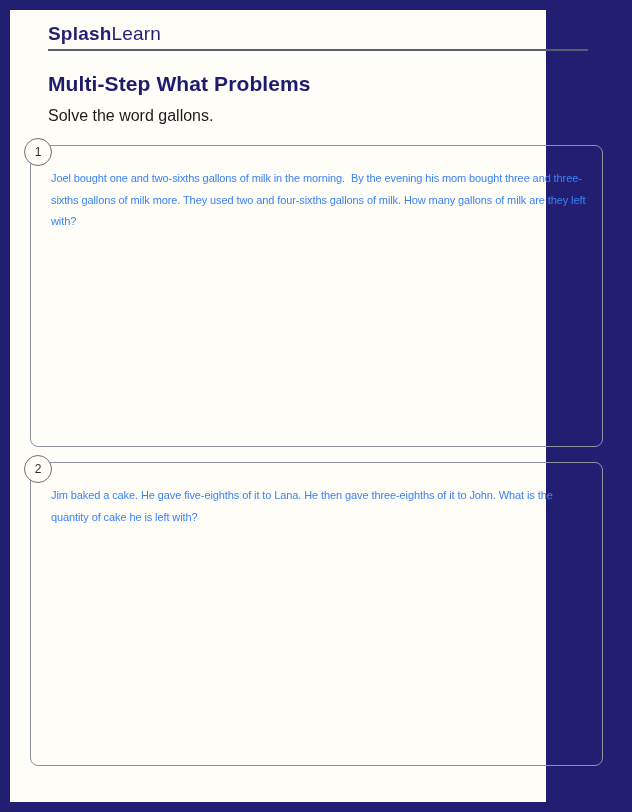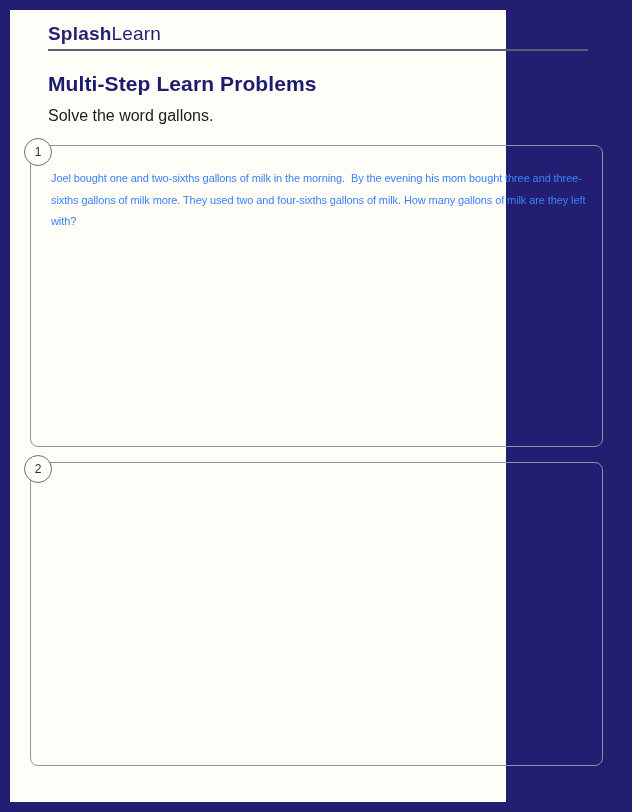--- a/index.html
+++ b/index.html
@@ -6,21 +6,21 @@
   html, body { width: 632px; height: 812px; }
   body {
     position: relative;
     background: #221f72;
     font-family: "Liberation Sans", "DejaVu Sans", sans-serif;
     overflow: hidden;
   }
   .paper {
     position: absolute;
     left: 10px; top: 10px;
-    width: 496px; height: 792px;
+    width: 536px; height: 792px;
     background: #fffdf8;
   }
   
   .logo {
     position: absolute;
     left: 38px; top: 13px;
     font-size: 19px;
     color: #221f72;
     letter-spacing: 0.2px;
   }
@@ -85,26 +85,27 @@
 <body>
 
 <div class="paper">
 
   <div class="logo">
     <span class="logo-bold">Splash</span><span class="logo-light">Learn</span>
   </div>
 
   <div class="header-divider"></div>
 
-  <h1 class="page-title">Multi-Step Learn Problems</h1>
+  <h1 class="page-title">Multi-Step What Problems</h1>
 
   <div class="instruction">Solve the word gallons.</div>
 
   <div class="problem-box box-1">
     <div class="number-badge">1</div>
     <div class="problem-text">Joel bought one and two-sixths gallons of milk in the morning.  By the evening his mom bought three and three-sixths gallons of milk more. They used two and four-sixths gallons of milk. How many gallons of milk are they left with?</div>
   </div>
 
   <div class="problem-box box-2">
     <div class="number-badge">2</div>
+    <div class="problem-text">Jim baked a cake. He gave five-eighths of it to Lana. He then gave three-eighths of it to John. What is the quantity of cake he is left with?</div>
   </div>
 
 </div>
 
 </body></html>

